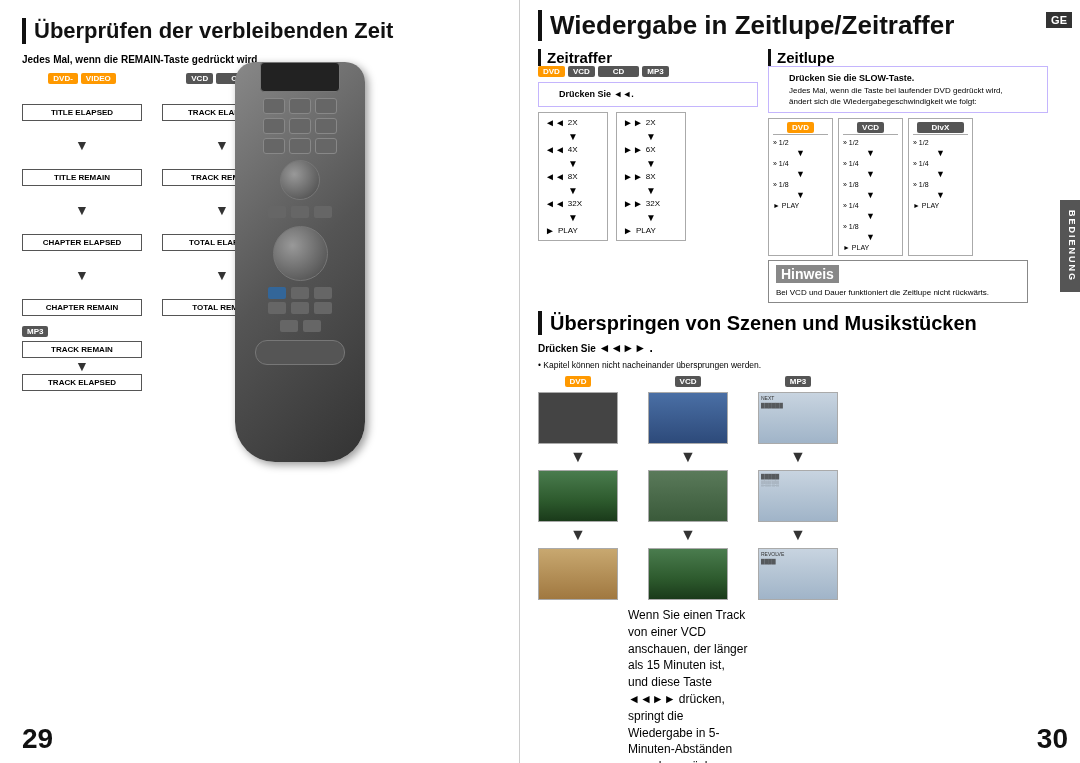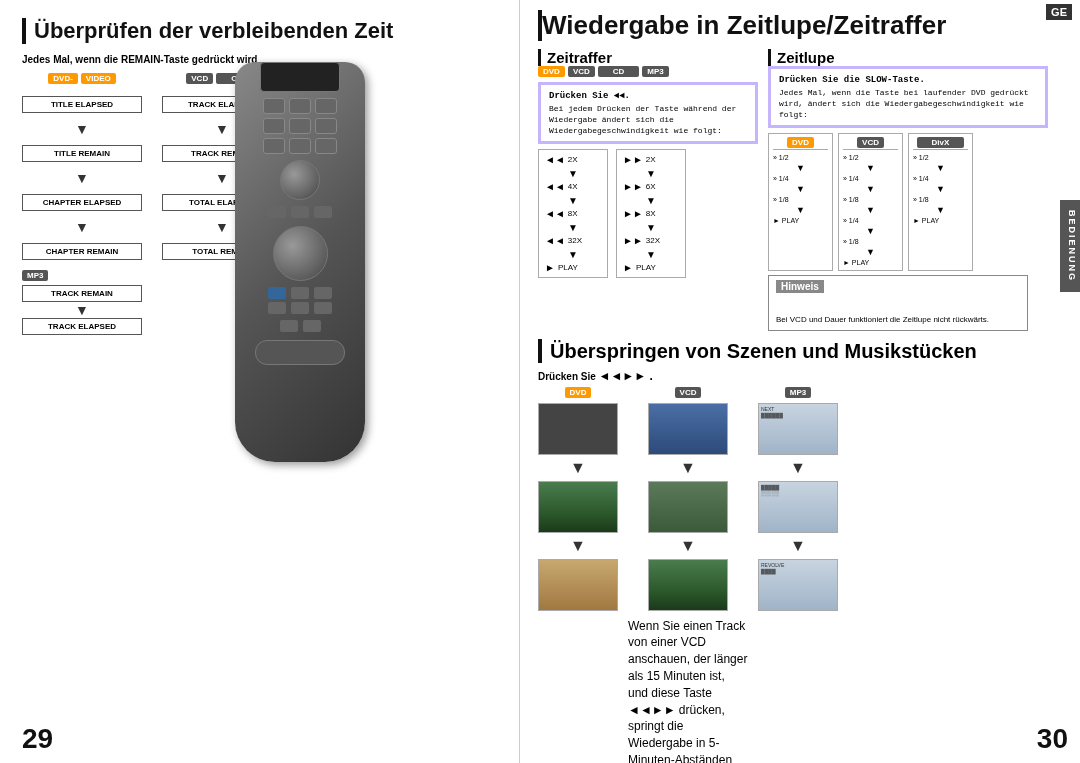--- a/index.html
+++ b/index.html
@@ -44,27 +44,28 @@
       padding-left: 8px;
       line-height: 1.2;
     }
 
     .section-title-right {
       font-size: 26px;
       font-weight: bold;
       color: #111;
       margin-bottom: 8px;
       border-left: 4px solid #111;
+      padding-left: 8px;
       line-height: 1.2;
     }
 
     
     .ge-badge {
       position: absolute;
-      top: 4px;
+      top: 12px;
       right: 8px;
       background: #333;
       color: #fff;
       font-size: 11px;
       font-weight: bold;
       padding: 2px 5px;
     }
 
     
     .info-box {
@@ -95,21 +96,21 @@
       display: flex;
       gap: 20px;
       margin-top: 6px;
       margin-bottom: 10px;
     }
 
     .flow-column {
       display: flex;
       flex-direction: column;
       align-items: center;
-      gap: 8px;
+      gap: 16px;
     }
 
     .flow-badge {
       display: flex;
       align-items: center;
       gap: 3px;
       margin-bottom: 4px;
     }
 
     .badge-dvd {
@@ -297,27 +298,26 @@
     }
 
     .badge-row {
       display: flex;
       gap: 3px;
       margin-bottom: 5px;
     }
 
     
     .instruction-box {
-      border: 3px solid #c4b5fd;
-      padding: 5px 8px;
+      border: 1px solid #c4b5fd;
+      padding: 5px 20px;
       font-size: 8.5px;
       line-height: 1.4;
       margin-bottom: 5px;
       max-width: 220px;
-      font-family: Liberation Mono, monospace;
     }
     .instruction-box .inst-title {
       font-weight: bold;
       font-size: 9px;
     }
 
     
     .scene-skip-title {
       font-size: 20px;
       font-weight: bold;
@@ -420,26 +420,26 @@
     
     .hinweis-box {
       border: 1px solid #888;
       padding: 4px 7px;
       font-size: 8px;
       margin-top: 4px;
       max-width: 260px;
     }
     .hinweis-title {
       font-weight: bold;
-      font-size: 10px;
+      font-size: 14px;
       background: #888;
       color: #fff;
       padding: 1px 5px;
       display: inline-block;
-      margin-bottom: 19px;
+      margin-bottom: 2px;
     }
 
     
     .speed-grid {
       display: flex;
       gap: 5px;
     }
 
     .speed-grid-col {
       display: flex;
@@ -576,21 +576,20 @@
       <div class="zt-section">
         <div class="subsection-title">Zeitraffer</div>
         <div class="badge-row">
           <span class="badge-dvd2">DVD</span>
           <span class="badge-vcd">VCD</span>
           <span class="badge-cd">CD</span>
           <span class="badge-mp3">MP3</span>
         </div>
         <div class="instruction-box">
           <div class="inst-title">Drücken Sie ◄◄.</div>
-          <div style="font-size:8px;line-height:1.4;">Bei jedem Drücken der Taste während der Wiedergabe ändert sich die Wiedergabegeschwindigkeit wie folgt:</div>
         </div>
 
         <div style="display:flex;gap:8px;">
           <div style="border:1px solid #aaa;padding:4px 6px;font-size:8px;min-width:70px;">
             <div style="display:flex;align-items:center;gap:3px;margin-bottom:3px;">
               <span style="font-size:10px;">◄◄</span>
               <span>2X</span>
             </div>
             <div style="display:flex;align-items:center;justify-content:center;font-size:10px;margin-bottom:2px;">▼</div>
             <div style="display:flex;align-items:center;gap:3px;margin-bottom:3px;">
@@ -732,20 +731,23 @@
     </div>
 
     <div class="subsection">
       <div class="scene-skip-title">Überspringen von Szenen und Musikstücken</div>
 
       <div class="drucken-row">
         <span class="bold">Drücken Sie </span>
         <span style="font-size:12px;font-weight:bold;">◄◄►► .</span>
       </div>
 
+      <div class="bullet-text">
+        • Kapitel können nicht nacheinander übersprungen werden.
+      </div>
 
       <div class="thumbnails-section">
 
         <div class="thumb-col">
           <div class="thumb-col-title">
             <span class="badge-dvd2">DVD</span>
           </div>
           <div class="thumb-img thumb-img-dark"></div>
           <div class="thumb-arrow">▼</div>
           <div class="thumb-img thumb-img-nature"></div>

